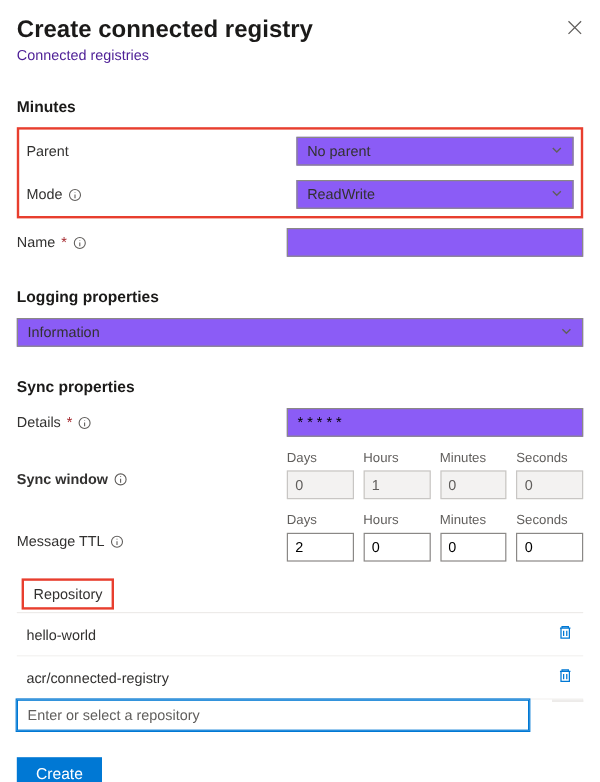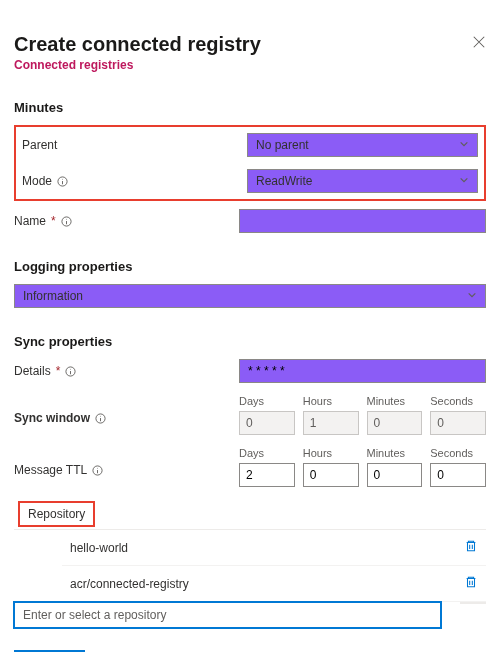--- a/index.html
+++ b/index.html
@@ -4,23 +4,23 @@
 <style>
   * { box-sizing: border-box; margin: 0; padding: 0; }
   body {
     font-family: "Segoe UI", -apple-system, sans-serif;
     font-size: 12px;
     color: #323130;
     background: #fff;
     width: 500px;
     padding: 14px;
   }
-  .header { position: relative; margin-bottom: 28px; margin-top: 19px; }
+  .header { position: relative; margin-bottom: 28px; }
   .title { font-size: 20px; font-weight: 600; color: #1b1a19; }
-  .subtitle { font-size: 12px; color: #be185d; margin-top: 2px; font-weight: bold; }
+  .subtitle { font-size: 12px; color: #4c1d95; margin-top: 2px; }
   .close-btn { position: absolute; top: 2px; right: 0; cursor: pointer; color: #605e5c; }
   .close-btn svg { width: 14px; height: 14px; }
   .section-head { font-size: 13px; font-weight: 600; color: #1b1a19; margin-bottom: 10px; }
   .section { margin-bottom: 26px; }
   .row { display: flex; align-items: center; margin-bottom: 12px; }
   .label-col { width: 225px; display: flex; align-items: center; gap: 5px; font-size: 12px; color: #323130; }
   .field-col { flex: 1; }
   .req { color: #a4262c; }
   .info-icon { display: inline-flex; align-items: center; color: #605e5c; }
   .info-icon svg { width: 11px; height: 11px; }
@@ -53,21 +53,21 @@
   .row-top { align-items: flex-start; }
   .repo-section { margin-top: 8px; }
   .repo-tab {
     display: inline-block; padding: 4px 8px;
     border: 2px solid #e83e2e; font-size: 12px; font-weight: 400;
     margin-left: 4px;
   }
   .repo-divider { border: none; border-top: 1px solid #edebe9; margin-top: 2px; }
   .repo-row {
     display: flex; align-items: center; justify-content: space-between;
-    padding: 7px 4px 7px 8px; border-bottom: 1px solid #f3f2f1; font-size: 12px; margin-left: 48px;
+    padding: 7px 4px 7px 8px; border-bottom: 1px solid #f3f2f1; font-size: 12px;
   }
   .del-btn { color: #0078d4; cursor: pointer; display: flex; padding: 2px 4px; }
   .del-btn svg { width: 14px; height: 14px; }
   .repo-input-row { display: flex; align-items: flex-start; margin-top: 0; gap: 19px; }
   .repo-input {
     flex: 1; height: 26px; border: 1px solid #0078d4; outline: 1px solid #0078d4;
     padding: 0 8px; font-size: 12px; font-family: inherit;
   }
   .repo-input::placeholder { color: #605e5c; }
   .repo-add-slot { width: 26px; background: #f3f2f1; border: 1px solid #edebe9; border-left: none; }

